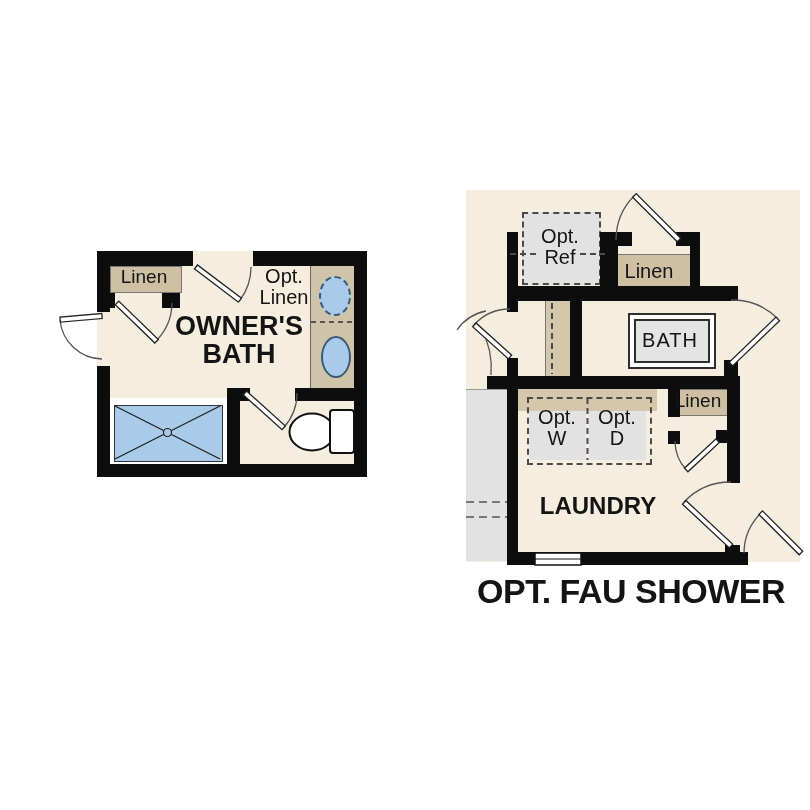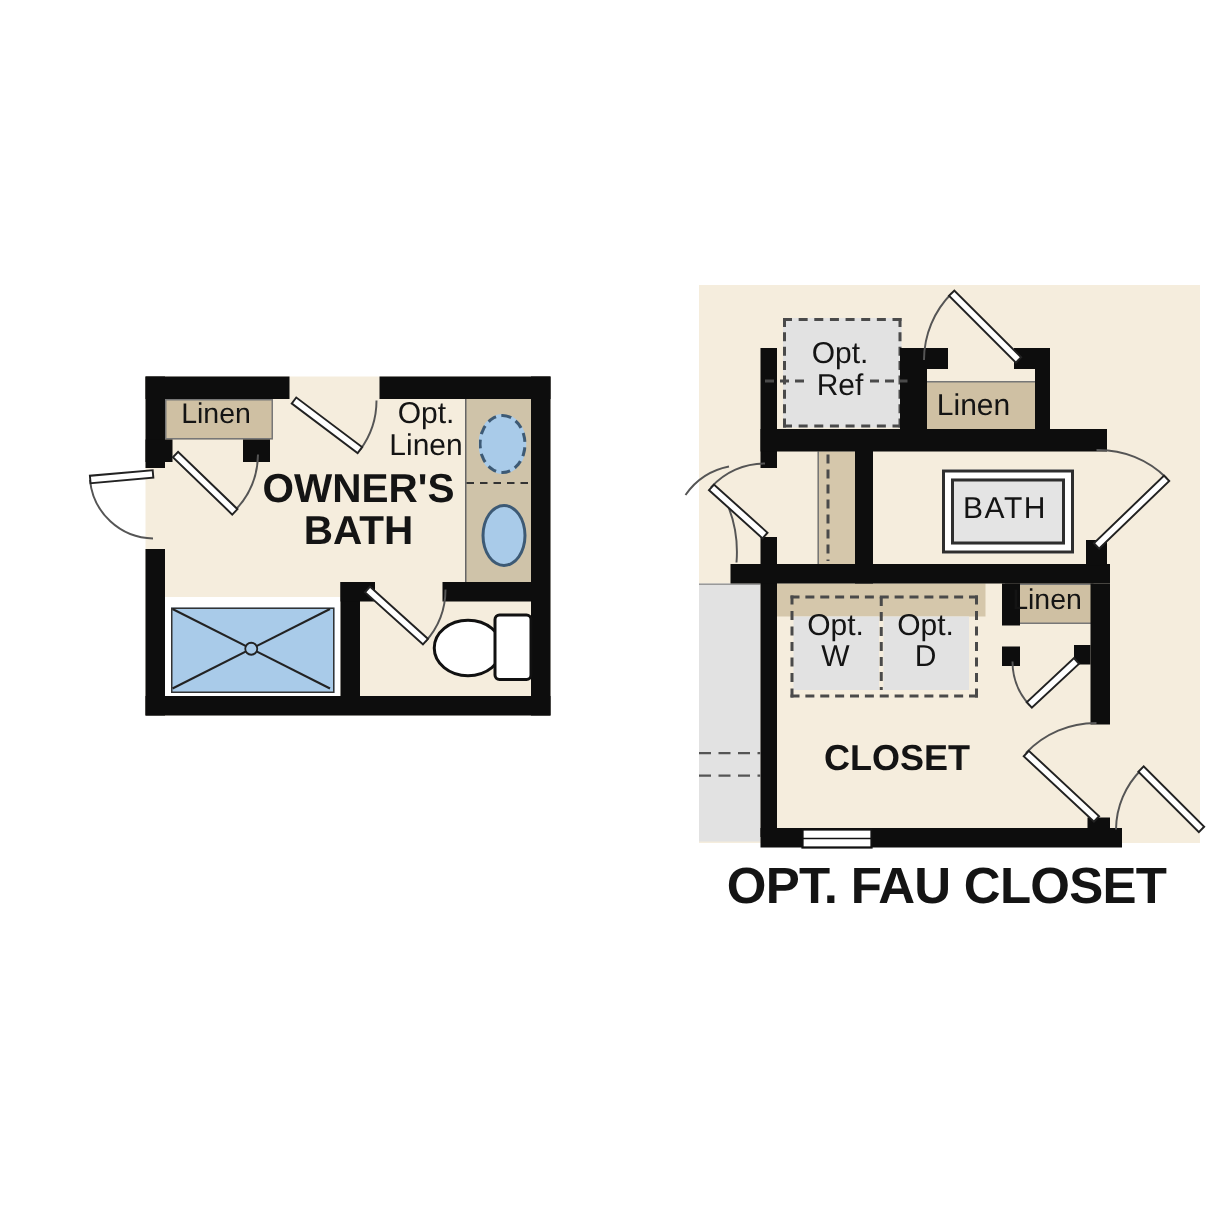--- a/index.html
+++ b/index.html
@@ -168,16 +168,16 @@
   <div class="label" style="left:670px;top:340px;font-size:20px;letter-spacing:1px;">BATH</div>
   <div class="label" style="left:698px;top:401px;font-size:19px;">Linen</div>
   <div class="label" style="left:557px;top:428px;font-size:20px;">
     <div>Opt.</div>
     <div>W</div>
   </div>
   <div class="label" style="left:617px;top:428px;font-size:20px;">
     <div>Opt.</div>
     <div>D</div>
   </div>
-  <div class="label" style="left:598px;top:506px;font-size:24px;font-weight:bold;">CLOSET</div>
-  <div class="label" style="left:631px;top:592px;font-size:34px;font-weight:bold;letter-spacing:-0.5px;">OPT. FAU CLOSET</div>
+  <div class="label" style="left:598px;top:506px;font-size:24px;font-weight:bold;">LAUNDRY</div>
+  <div class="label" style="left:631px;top:592px;font-size:34px;font-weight:bold;letter-spacing:-0.5px;">OPT. FAU SHOWER</div>
 
 </div>
 
 </body></html>

